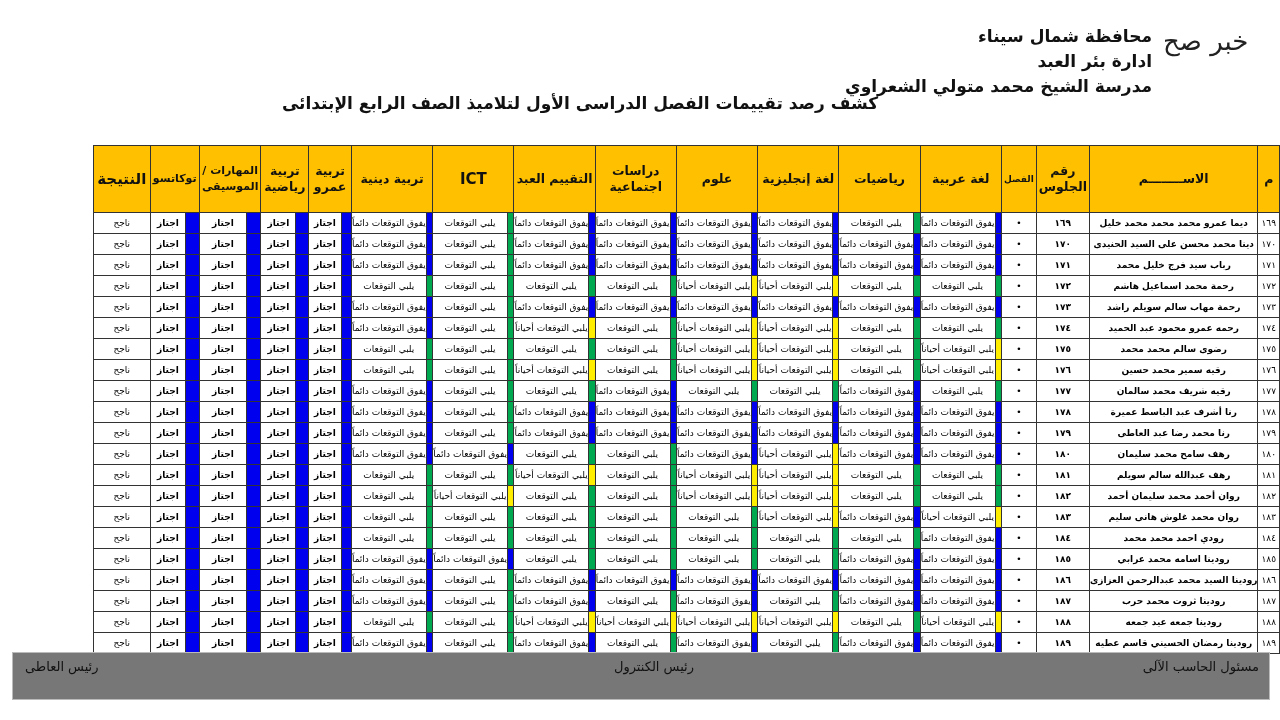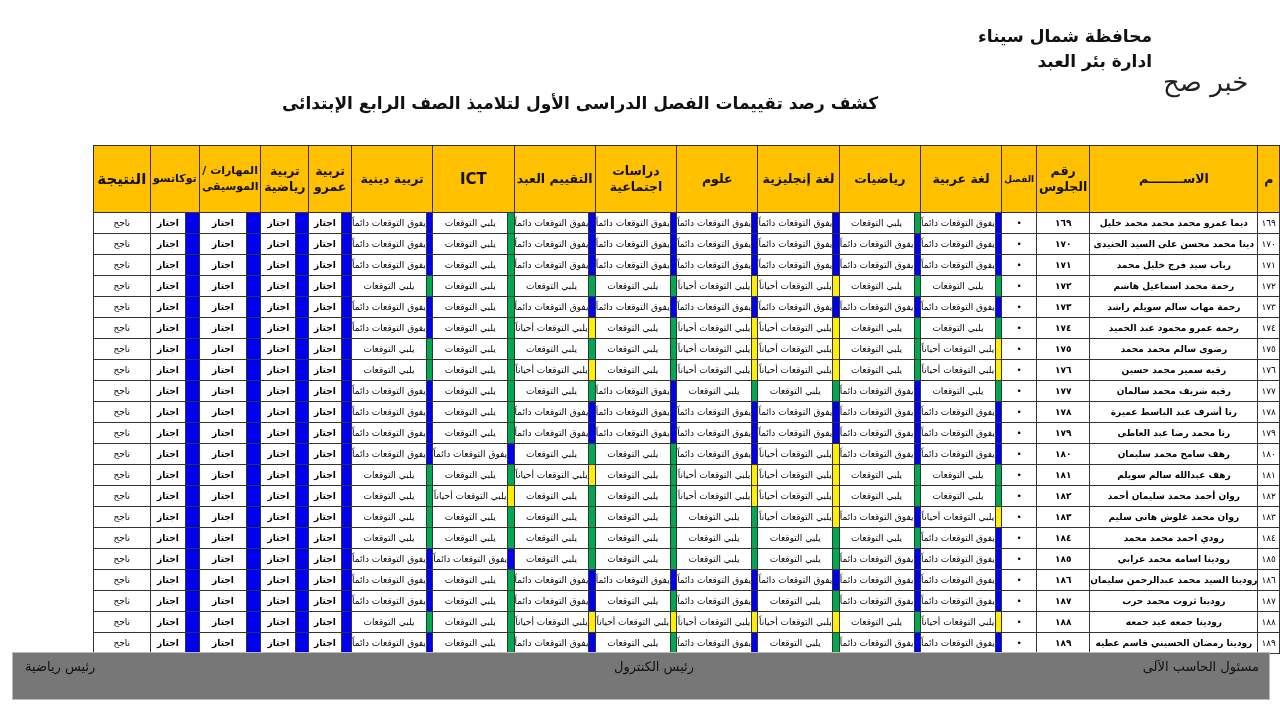--- a/index.html
+++ b/index.html
@@ -1,18 +1,18 @@
 <!DOCTYPE html>
 <html><head>
 <meta charset="utf-8">
 <style>
   html,body{margin:0;padding:0;background:#ffffff;}
   body{width:1280px;height:720px;position:relative;overflow:hidden;font-family:"DejaVu Sans",sans-serif;}
   .hdr{position:absolute;right:128px;top:24px;direction:rtl;text-align:right;font-weight:bold;font-size:17px;line-height:25px;color:#111;}
-  .brand{position:absolute;left:1163px;top:26px;font-size:26px;color:#222;font-family:"DejaVu Serif",serif;font-weight:normal;letter-spacing:1px;margin-top:41px;}
+  .brand{position:absolute;left:1163px;top:26px;font-size:26px;color:#222;font-family:"DejaVu Serif",serif;font-weight:normal;letter-spacing:1px;}
   .title{position:absolute;left:280px;top:90px;width:600px;text-align:center;direction:rtl;font-weight:bold;font-size:17px;line-height:26px;color:#111;}
   table.sheet{position:absolute;left:93px;top:145px;border-collapse:collapse;direction:rtl;table-layout:fixed;}
   table.sheet th{background:#ffc000;border:1px solid #333;font-size:12.5px;font-weight:bold;color:#111;height:54px;padding:6px 2px;line-height:16px;text-align:center;vertical-align:middle;}
   table.sheet td{border:1px solid #333;height:20px;padding:0;font-size:9px;text-align:center;vertical-align:middle;white-space:nowrap;overflow:hidden;background:#fff;}
   td.sw{width:12px;}
   td.sw.B{background:#0000ee;} td.sw.G{background:#00a850;} td.sw.Y{background:#ffee00;}
   td.name{font-size:12px;font-weight:bold;text-align:right;padding-right:4px;}
   td.seat{font-size:14px;font-weight:bold;letter-spacing:3px;}
   td.idx{font-size:10px;}
   td.pass{font-size:13px;font-weight:bold;}
@@ -20,20 +20,21 @@
   td.g-G{font-size:10.5px;}
   .footer{position:absolute;left:12px;top:652px;width:1256px;height:46px;background:#777;border:1px solid #bbb;direction:rtl;font-size:13px;color:#111;}
   .footer span{position:absolute;top:6px;}
 </style>
 </head>
 <body>
 
 <div class="hdr">
   <div>محافظة شمال سيناء</div>
   <div>ادارة بئر العبد</div>
+  <div>مدرسة الشيخ محمد متولي الشعراوي</div>
 </div>
 <div class="brand">خبر صح</div>
 
 <div class="title">
   <div>كشف رصد تقييمات الفصل الدراسى الأول لتلاميذ الصف الرابع الإبتدائى</div>
 </div>
 
 <table class="sheet">
   <colgroup>
     <col style="width:30px">
@@ -610,21 +611,21 @@
         <td class="sw B"></td>
         <td class="pass">اجتاز</td>
         <td class="sw B"></td>
         <td class="pass">اجتاز</td>
         <td class="sw B"></td>
         <td class="pass">اجتاز</td>
         <td class="result">ناجح</td>
       </tr>
       <tr>
         <td class="idx">١٨٦</td>
-        <td class="name">رودينا السيد محمد عبدالرحمن سليمان</td>
+        <td class="name">رودينا السيد محمد عبدالرحمن العزازى</td>
         <td class="seat">١٨٦</td>
         <td>•</td>
         <td class="sw B"></td>
         <td class="g-B">يفوق التوقعات دائماً</td>
         <td class="sw B"></td>
         <td class="g-B">يفوق التوقعات دائماً</td>
         <td class="sw B"></td>
         <td class="g-B">يفوق التوقعات دائماً</td>
         <td class="sw B"></td>
         <td class="g-B">يفوق التوقعات دائماً</td>
@@ -738,14 +739,14 @@
         <td class="sw B"></td>
         <td class="pass">اجتاز</td>
         <td class="result">ناجح</td>
       </tr>
     </tbody>
 </table>
 
 <div class="footer">
   <span style="right:10px">مسئول الحاسب الآلى</span>
   <span style="right:575px">رئيس الكنترول</span>
-  <span style="left:12px">رئيس رياضية</span>
+  <span style="left:12px">رئيس العاطى</span>
 </div>
 
 </body></html>

